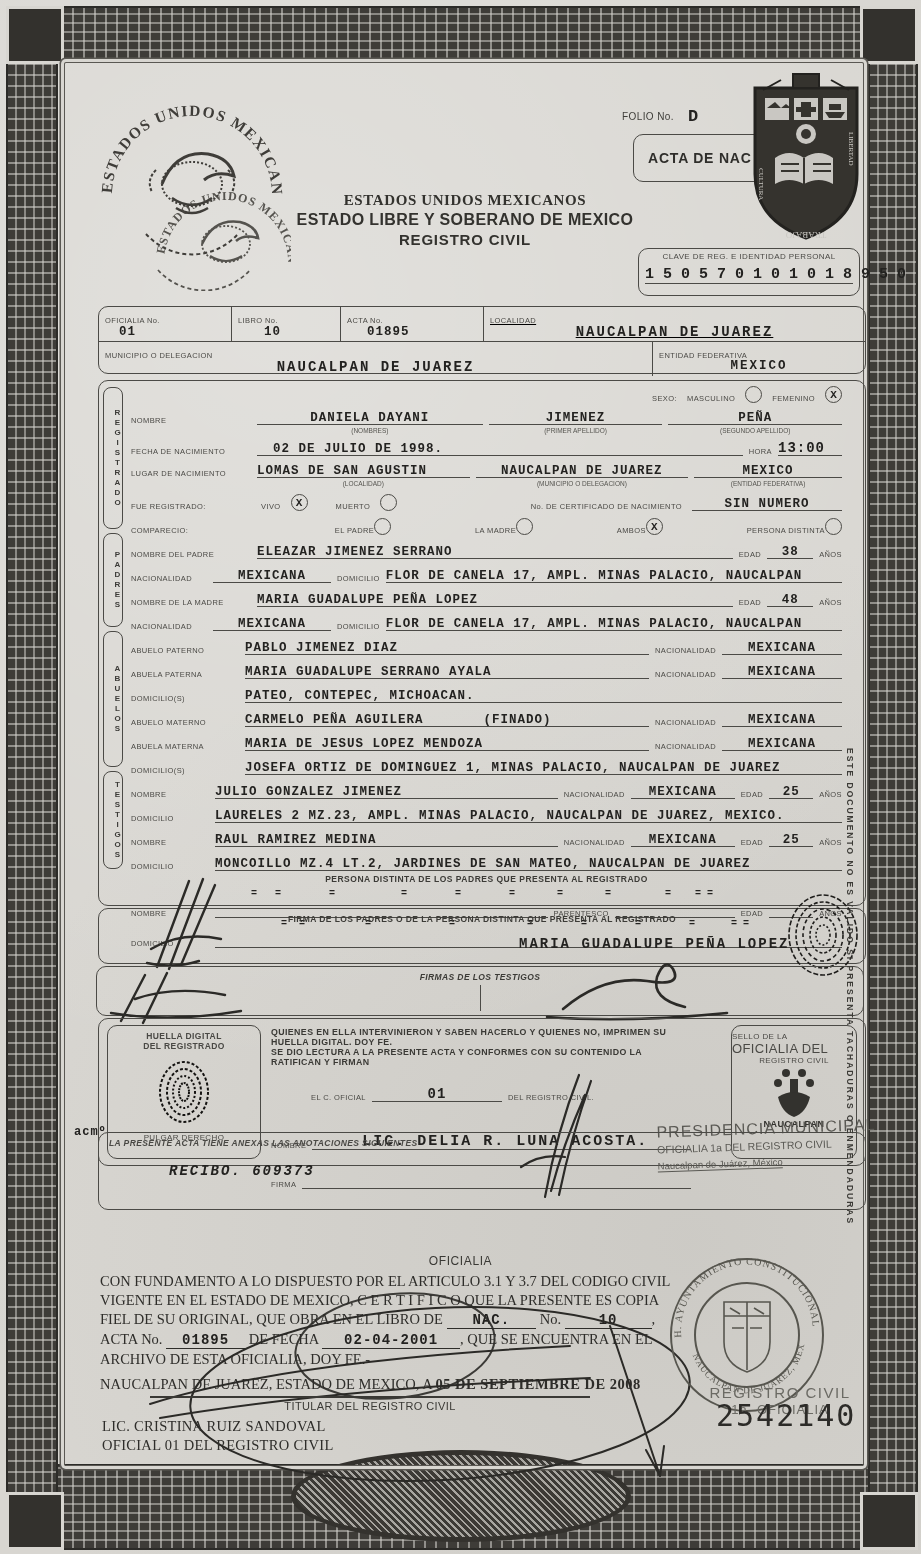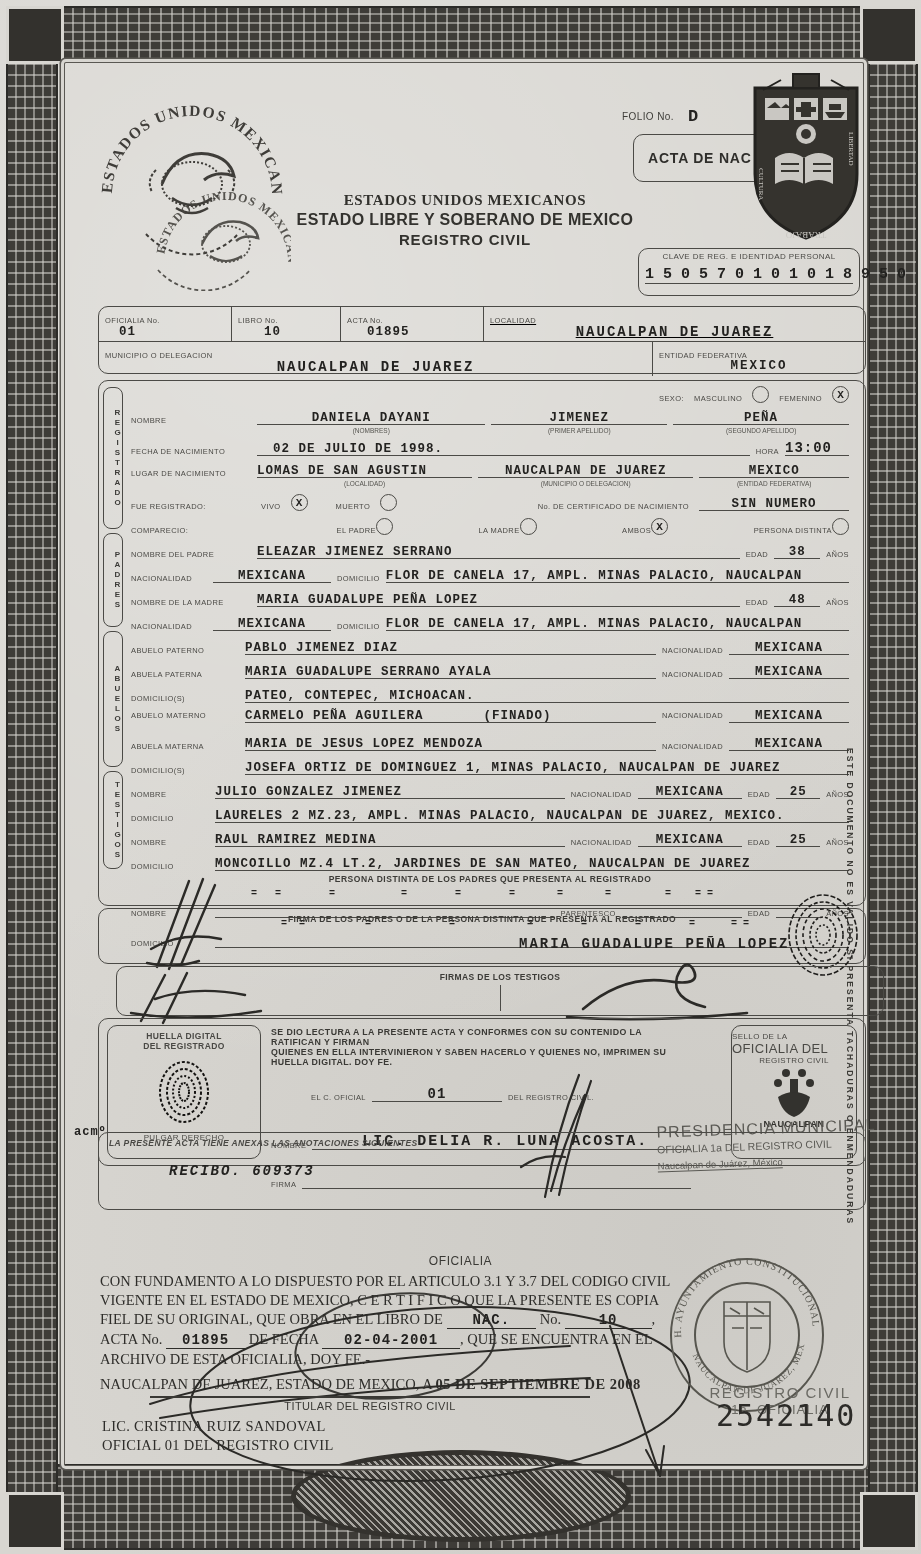--- a/index.html
+++ b/index.html
@@ -150,21 +150,21 @@
     </div>
   </div>
 
   <div class="rnd" style="position:absolute;left:98px;top:380px;width:766px;height:524px;">
 
     <div class="rnd stack" style="position:absolute;left:4px;top:6px;width:18px;height:140px;border-radius:8px;display:flex;justify-content:center;">REGISTRADO</div>
     <div class="rnd stack" style="position:absolute;left:4px;top:152px;width:18px;height:92px;border-radius:8px;display:flex;justify-content:center;">PADRES</div>
     <div class="rnd stack" style="position:absolute;left:4px;top:250px;width:18px;height:134px;border-radius:8px;display:flex;justify-content:center;">ABUELOS</div>
     <div class="rnd stack" style="position:absolute;left:4px;top:390px;width:18px;height:96px;border-radius:8px;display:flex;justify-content:center;">TESTIGOS</div>
 
-    <div style="position:absolute;left:32px;right:16px;top:4px;">
+    <div style="position:absolute;left:32px;right:23px;top:4px;">
 
       <div class="row" style="justify-content:flex-end;gap:10px;height:18px;">
         <span class="lab">SEXO:</span>
         <span class="lab">MASCULINO</span>
         <span class="circle"></span>
         <span class="lab">FEMENINO</span>
         <span class="circle">X</span>
       </div>
 
       <div class="row" style="height:22px;">
@@ -308,21 +308,21 @@
         <span class="ul" style="width:120px;">
             <span class="val" style="margin:0 auto;">MEXICANA</span>
           </span>
       </div>
       <div class="row" style="height:24px;">
         <span class="lab" style="width:108px;">DOMICILIO(S)</span>
         <span class="ul grow">
             <span class="val">PATEO, CONTEPEC, MICHOACAN.</span>
           </span>
       </div>
-      <div class="row" style="height:24px;align-items:center;">
+      <div class="row" style="height:24px;">
         <span class="lab" style="width:108px;">ABUELO MATERNO</span>
         <span class="ul grow">
           <span class="val">CARMELO PEÑA AGUILERA</span>
           <span class="val" style="margin-left:60px;">(FINADO)</span>
         </span>
         <span class="lab">NACIONALIDAD</span>
         <span class="ul" style="width:120px;">
             <span class="val" style="margin:0 auto;">MEXICANA</span>
           </span>
       </div>
@@ -418,21 +418,21 @@
       <g fill="none" stroke="#1e1d1b" stroke-width="1.6">
         <ellipse cx="38" cy="42" rx="34" ry="40" stroke-dasharray="5 2"></ellipse>
         <ellipse cx="38" cy="42" rx="27" ry="33" stroke-dasharray="4 2"></ellipse>
         <ellipse cx="38" cy="42" rx="20" ry="26" stroke-dasharray="4 3"></ellipse>
         <ellipse cx="38" cy="42" rx="13" ry="18" stroke-dasharray="3 2"></ellipse>
         <ellipse cx="38" cy="42" rx="7" ry="10" stroke-dasharray="2 2"></ellipse>
       </g>
     </svg>
   </div>
 
-  <div class="rnd" style="position:absolute;left:116px;top:966px;width:766px;height:48px;overflow:visible;">
+  <div class="rnd" style="position:absolute;left:96px;top:966px;width:766px;height:48px;overflow:visible;font-style:italic;">
     <div style="text-align:center;font-size:8.5px;font-weight:bold;color:#3c3b37;margin-top:5px;letter-spacing:.4px;">FIRMAS DE LOS TESTIGOS</div>
     <div style="position:absolute;left:50%;top:18px;bottom:4px;width:1px;background:#4b4a46;"></div>
     <svg style="position:absolute;left:8px;top:2px;" width="200" height="60" viewBox="0 0 200 60">
       <g fill="none" stroke="#2b2a27" stroke-width="2.4" stroke-linecap="round">
         <path d="M40 6 L16 52 M62 4 L38 54 M30 30 q40 -14 90 -4"></path>
         <path d="M6 44 q60 10 130 -2"></path>
       </g>
     </svg>
     <svg style="position:absolute;right:120px;top:-6px;" width="200" height="66" viewBox="0 0 200 66">
       <g fill="none" stroke="#2b2a27" stroke-width="2.6" stroke-linecap="round">
@@ -450,22 +450,22 @@
         <g fill="none" stroke="#141311" stroke-width="2">
           <ellipse cx="30" cy="35" rx="24" ry="30" stroke-dasharray="3 2"></ellipse>
           <ellipse cx="30" cy="35" rx="17" ry="23" stroke-dasharray="3 2"></ellipse>
           <ellipse cx="30" cy="35" rx="11" ry="16" stroke-dasharray="2 2"></ellipse>
           <ellipse cx="30" cy="35" rx="5" ry="9" stroke-dasharray="2 1"></ellipse>
         </g>
       </svg>
       <div class="lab" style="text-align:center;font-size:8px;margin-top:6px;">PULGAR DERECHO</div>
     </div>
     <div style="position:absolute;left:172px;top:8px;width:420px;">
+      <div class="lab" style="font-size:8.8px;white-space:normal;color:#3a3935;font-weight:bold;">QUIENES EN ELLA INTERVINIERON Y SABEN HACERLO Y QUIENES NO, IMPRIMEN SU HUELLA DIGITAL. DOY FE.</div>
       <div class="lab" style="font-size:8.8px;white-space:normal;color:#3a3935;font-weight:bold;">SE DIO LECTURA  A LA PRESENTE ACTA Y CONFORMES CON SU CONTENIDO LA RATIFICAN Y FIRMAN</div>
-      <div class="lab" style="font-size:8.8px;white-space:normal;color:#3a3935;font-weight:bold;">QUIENES EN ELLA INTERVINIERON Y SABEN HACERLO Y QUIENES NO, IMPRIMEN SU HUELLA DIGITAL. DOY FE.</div>
       <div class="row" style="margin-top:18px;">
         <span class="lab" style="margin-left:40px;">EL C. OFICIAL</span>
         <span class="ul" style="width:130px;">
             <span class="val" style="margin:0 auto;font-size:14px;">01</span>
           </span>
         <span class="lab">DEL REGISTRO CIVIL.</span>
       </div>
       <div class="row" style="margin-top:30px;">
         <span class="lab">NOMBRE</span>
         <span class="ul grow">

